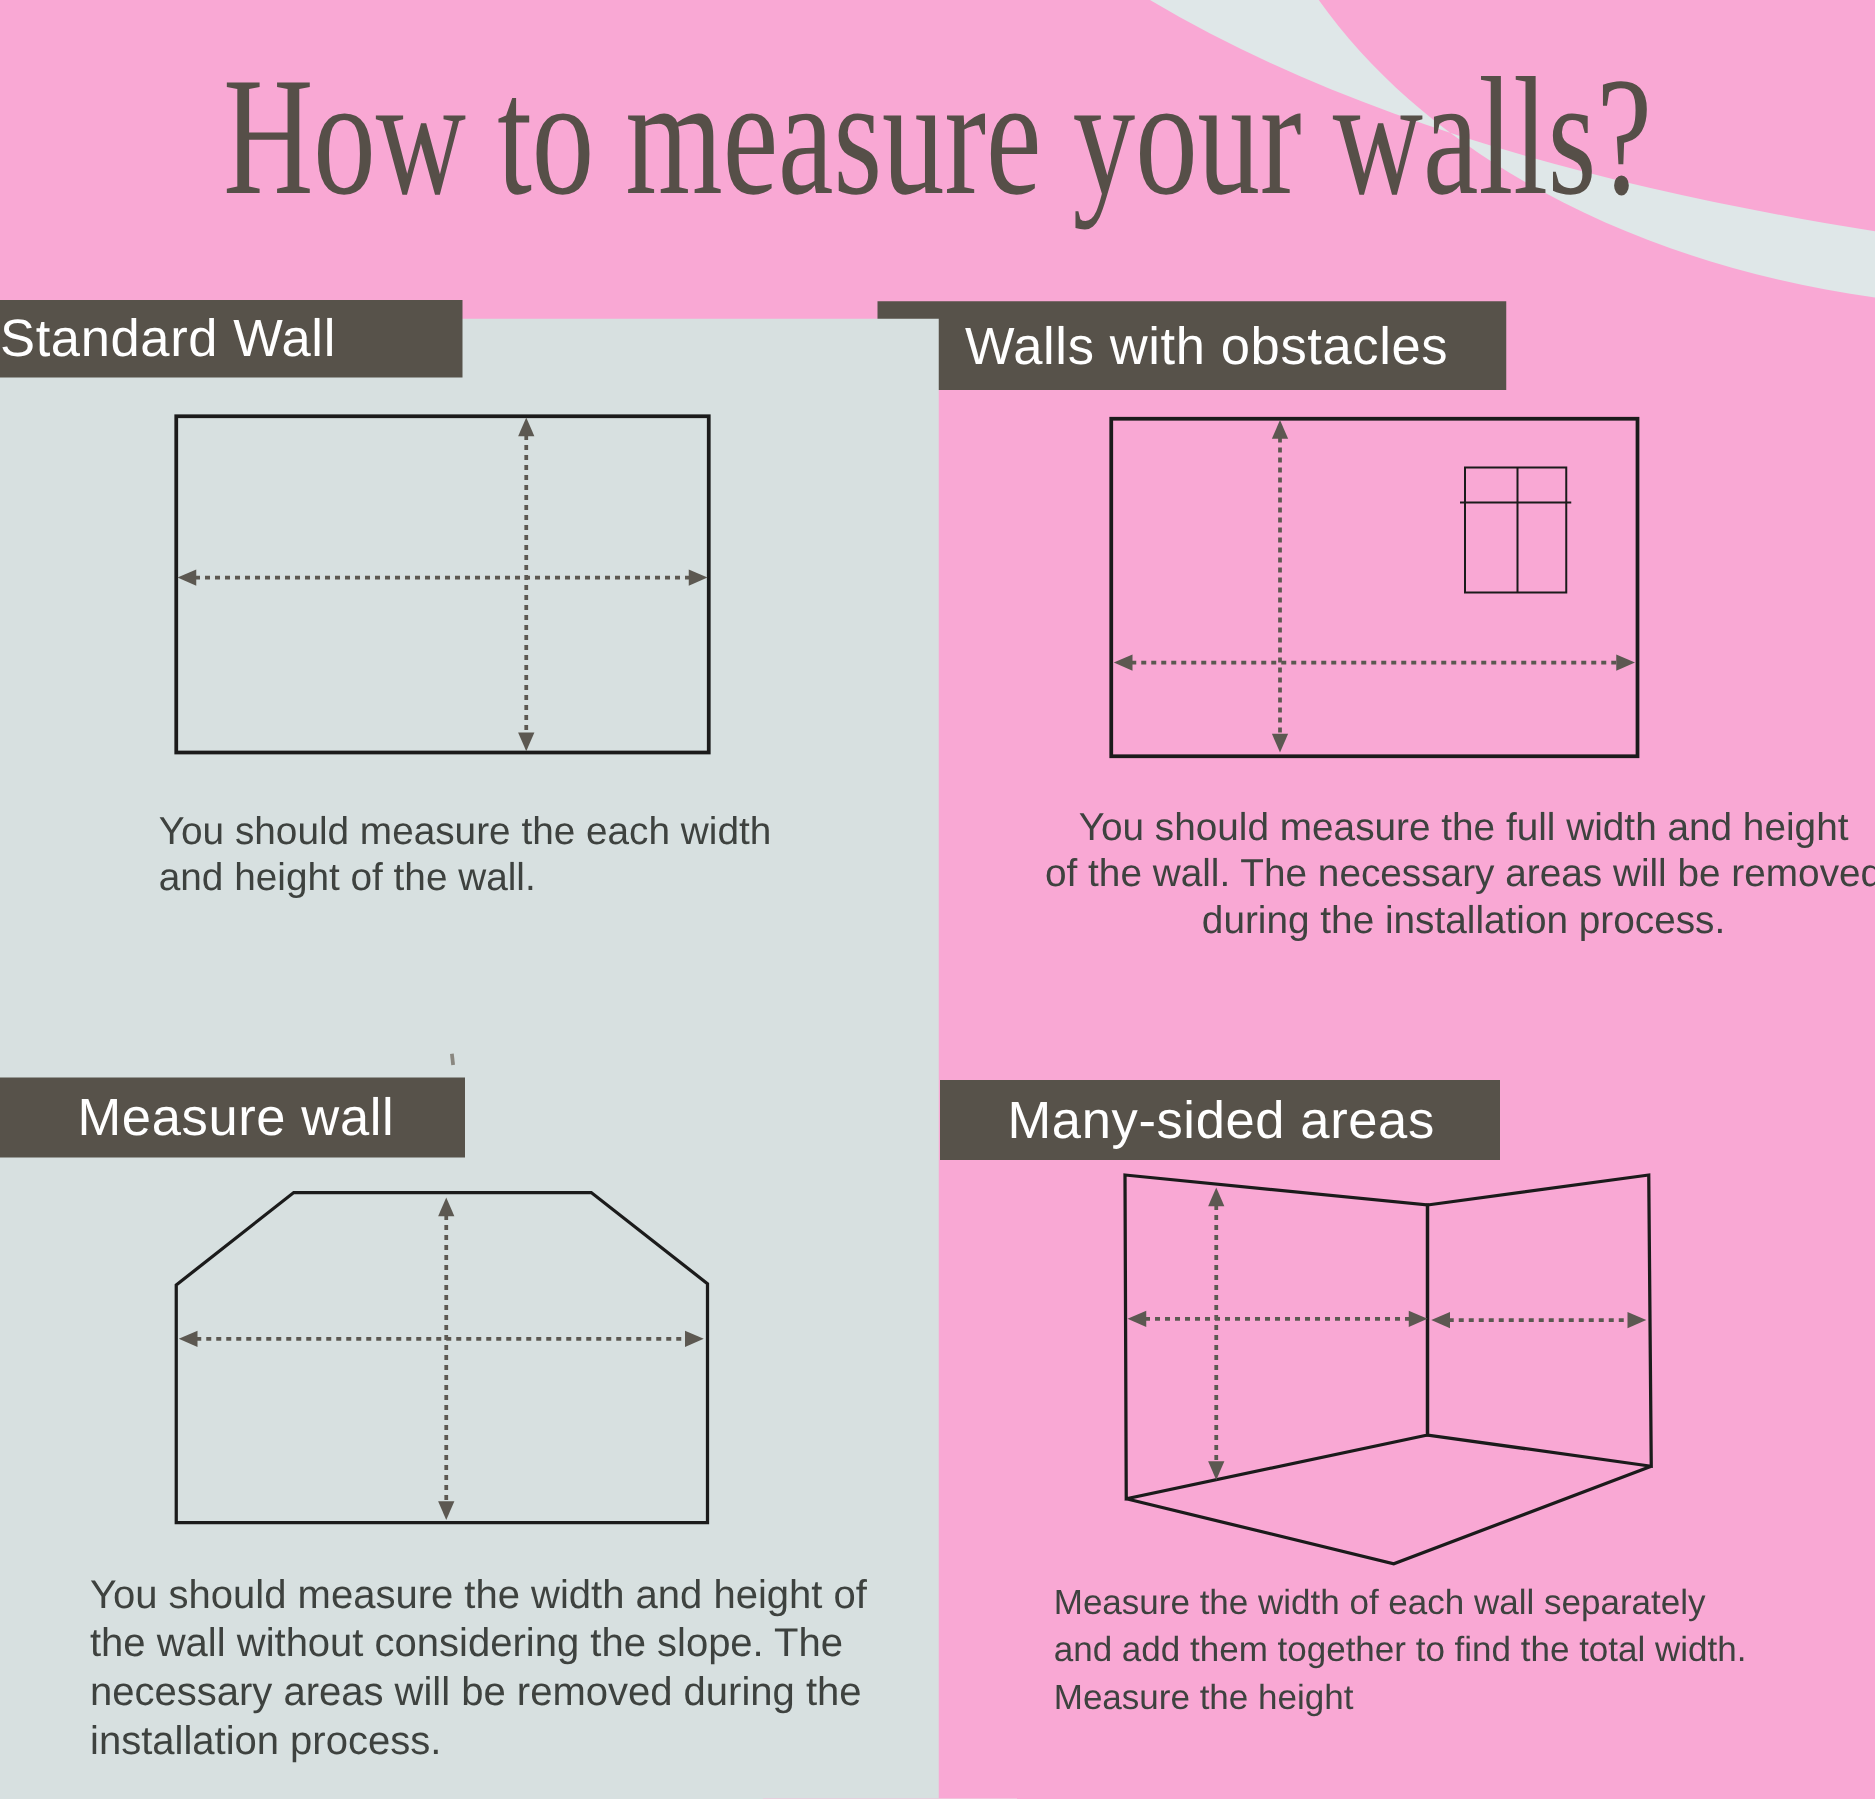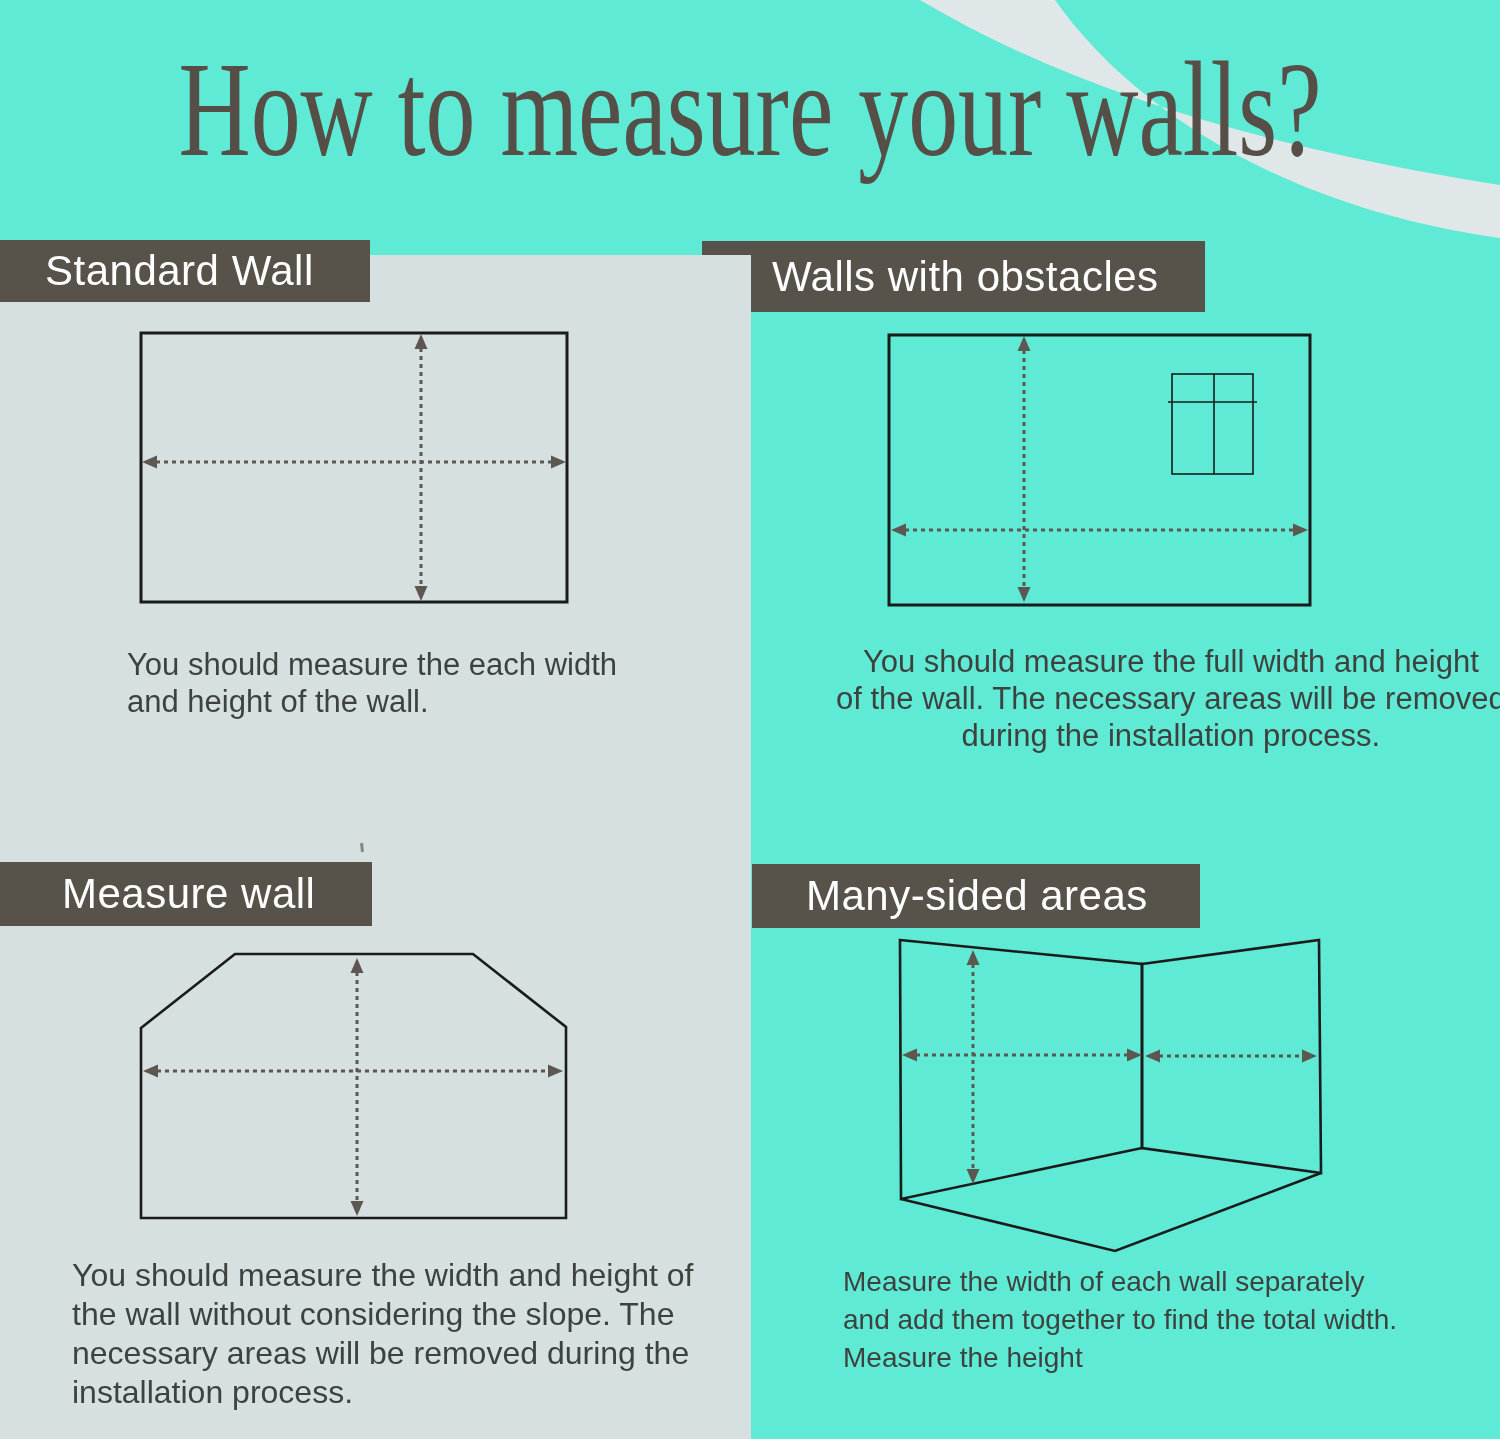--- a/index.html
+++ b/index.html
@@ -1,40 +1,40 @@
 <!DOCTYPE html>
 <html><head>
 <meta charset="utf-8">
 <style>
   html,body{margin:0;padding:0;background:#e9e9e9;}
   .page{
     position:relative;
     width:1500px;height:1439px;
-    background:#5eead4;
+    background:#f9a8d4;
     overflow:hidden;
     font-family:"Liberation Sans",sans-serif;
   }
   
   .ribbon-svg{position:absolute;left:0;top:0;z-index:1;pointer-events:none;}
   
   .bar{
     position:absolute;
     background:#57524a;
     color:#ffffff;
     display:flex;align-items:center;
     font-size:42px;
     letter-spacing:.5px;
     white-space:nowrap;
   }
   .bar-obstacles{left:702px;top:241px;width:503px;height:71px;z-index:2;padding-left:70px;box-sizing:border-box;}
   .panel{
     position:absolute;left:0;top:255px;width:751px;height:1184px;
     background:#d7e0e0;z-index:3;
   }
-  .bar-standard{left:0;top:240px;width:370px;height:62px;z-index:4;padding-left:45px;box-sizing:border-box;}
+  .bar-standard{left:0;top:240px;width:370px;height:62px;z-index:4;box-sizing:border-box;}
   .bar-sloping{left:0;top:862px;width:372px;height:64px;z-index:4;padding-left:62px;box-sizing:border-box;}
   .bar-many{left:752px;top:864px;width:448px;height:64px;z-index:4;padding-left:54px;box-sizing:border-box;}
   .title{
     position:absolute;left:0;top:36px;width:1500px;z-index:5;
     display:flex;justify-content:center;
     font-family:"Liberation Serif",serif;
     font-size:135px;line-height:1.1;
     color:#564f48;
     transform:scaleX(.74);
     transform-origin:50% 0;

